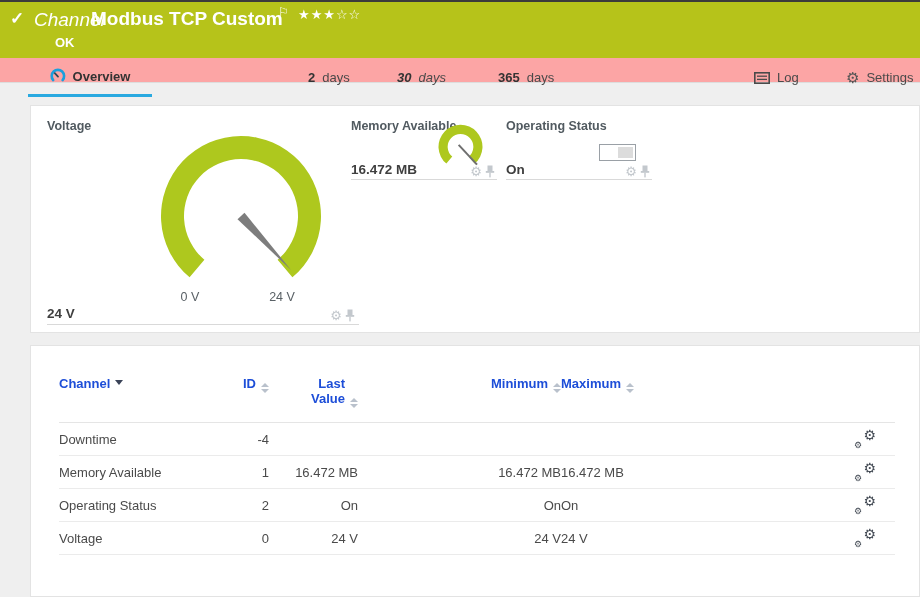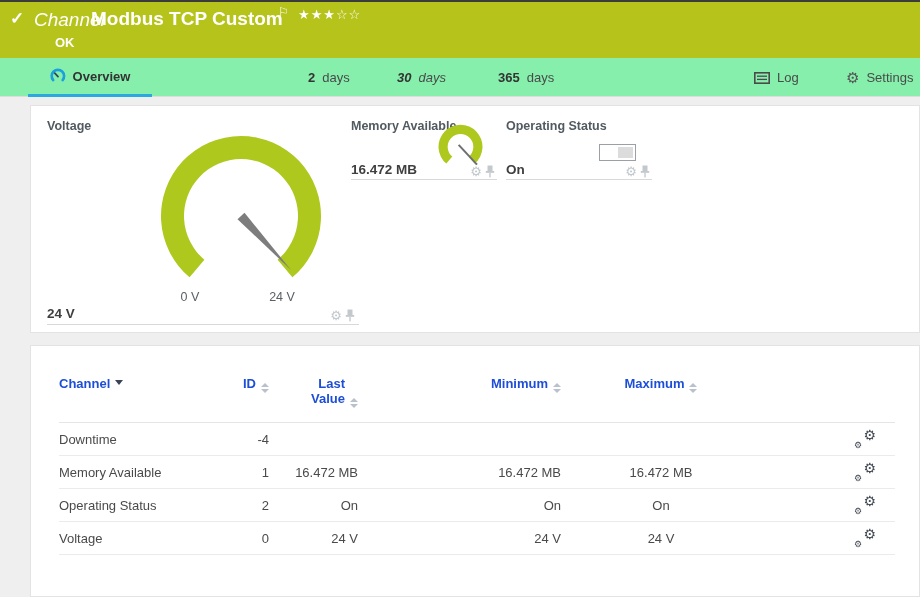--- a/index.html
+++ b/index.html
@@ -11,21 +11,21 @@
   .topline { position:absolute; left:0; top:0; width:920px; height:2px; background:#3b3b3b; }
   .header { position:absolute; left:0; top:2px; width:920px; height:56px; background:#b6c31a; color:#fff; }
   .hdr-check { position:absolute; left:10px; top:6px; font-size:17px; font-weight:bold; }
   .hdr-kind { position:absolute; left:34px; top:7px; font-size:19px; font-style:italic; font-weight:300; }
   .hdr-title { position:absolute; left:91px; top:6px; font-size:19px; font-weight:bold; }
   .hdr-flag { position:absolute; left:278px; top:3px; font-size:12px; }
   .hdr-stars { position:absolute; left:298px; top:5px; font-size:13px; letter-spacing:1px; }
   .hdr-status { position:absolute; left:55px; top:33px; font-size:13px; font-weight:bold; }
 
   
-  .tabbar { position:absolute; left:0; top:58px; width:920px; height:39px; background:#86efac; border-bottom:1px solid #ddd; }
+  .tabbar { position:absolute; left:0; top:58px; width:920px; height:25px; background:#fca5a5; border-bottom:1px solid #ddd; }
   .tab { position:absolute; top:0; height:39px; display:flex; align-items:center; gap:7px;
          font-size:13px; color:#4a4a4a; cursor:pointer; white-space:nowrap; }
   .tab .num { font-weight:bold; color:#333; }
   .tab.active { font-weight:bold; color:#333; border-bottom:3px solid #29a9e0; }
   .tab svg { display:block; }
   .gearglyph { font-size:15px; color:#555; line-height:1; }
 
   
   .panel { position:absolute; background:#fff; border:1px solid #e3e3e3; }
   #panel-gauges { left:30px; top:105px; width:890px; height:228px; }
@@ -59,21 +59,21 @@
   .toggle-knob { position:absolute; right:2px; top:2px; width:15px; height:11px; background:#dcdcdc; }
 
   
   table.channels { position:absolute; left:28px; top:30px; width:836px; border-collapse:collapse; table-layout:fixed; font-size:13px; color:#4a4a4a; }
   table.channels th { font-size:13px; font-weight:bold; color:#1d4ed8; vertical-align:top; padding:0 0 14px 0; border-bottom:1px solid #e5e5e5; }
   table.channels td { height:33px; border-bottom:1px solid #ebebeb; padding:0;margin-top:34px; }
   .col-channel { width:155px; text-align:left; }
   .col-id { width:55px; text-align:right; }
   .col-last { width:89px; text-align:right; }
   .col-min { width:203px; text-align:right; }
-  .col-max { width:200px; text-align:center; }
+  .col-max { width:200px; text-align:left; }
   .col-gear { width:134px; text-align:left; padding-left:93px !important; }
   th.col-last .th-label { display:inline-block; width:46px; text-align:right; }
   .sort-desc { display:inline-block; margin-left:5px; vertical-align:3px;
                border-left:4px solid transparent; border-right:4px solid transparent; border-top:5px solid #3a4358; }
   .sort-both { display:inline-flex; flex-direction:column; gap:2px; margin-left:5px; vertical-align:1px; }
   .sort-both i { display:block; width:0; height:0; border-left:4px solid transparent; border-right:4px solid transparent; }
   .sort-both .up { border-bottom:4px solid #b9c1cc; }
   .sort-both .dn { border-top:4px solid #b9c1cc; }
   .chan-edit { position:relative; display:inline-block; width:22px; height:18px; cursor:pointer; }
   .chan-edit .g1 { position:absolute; right:0; top:-2px; font-size:14px; color:#444b55; }

